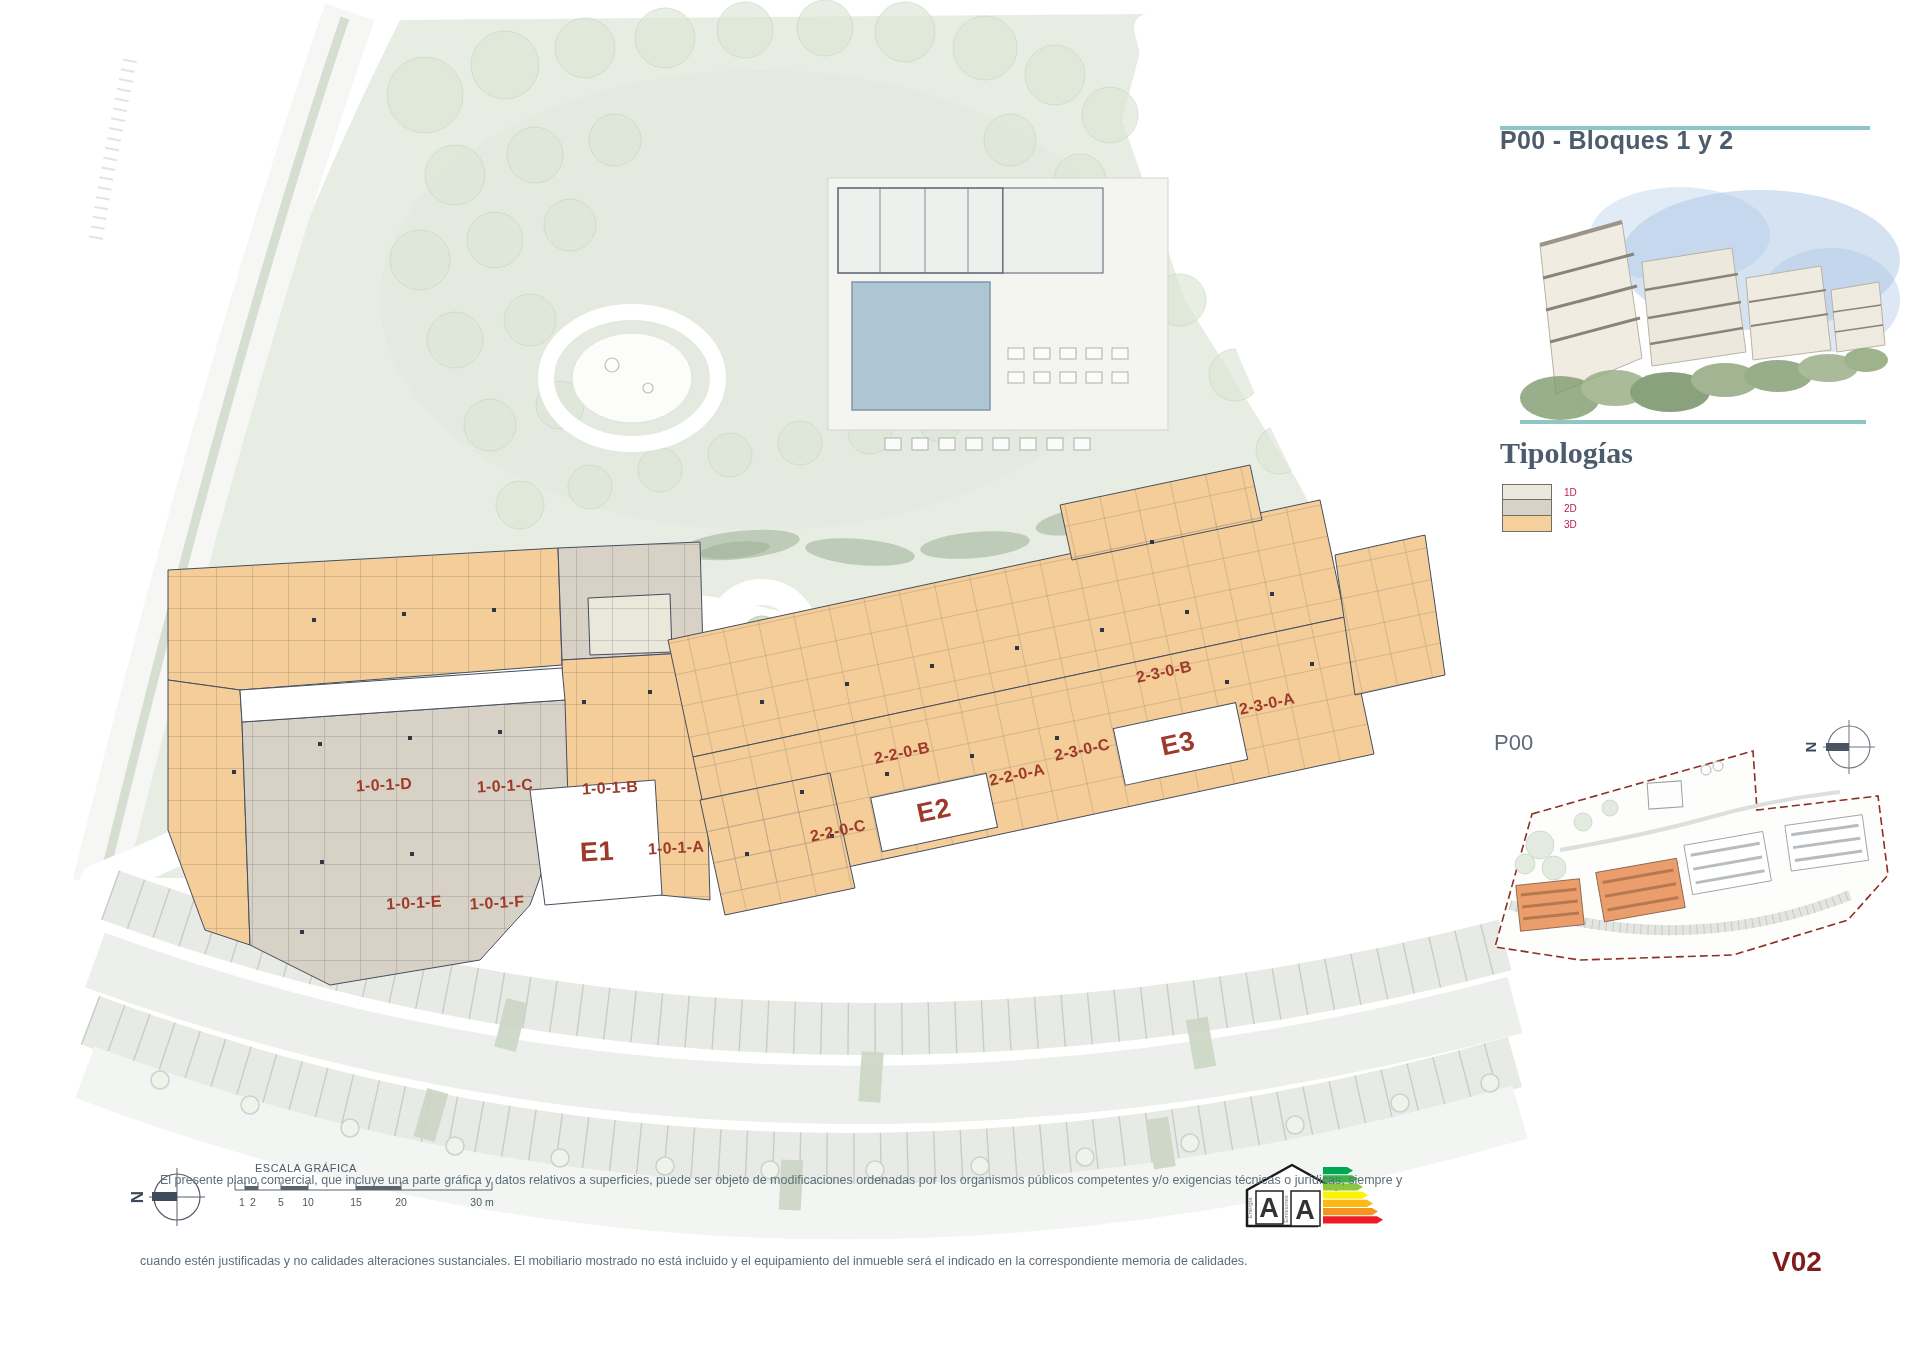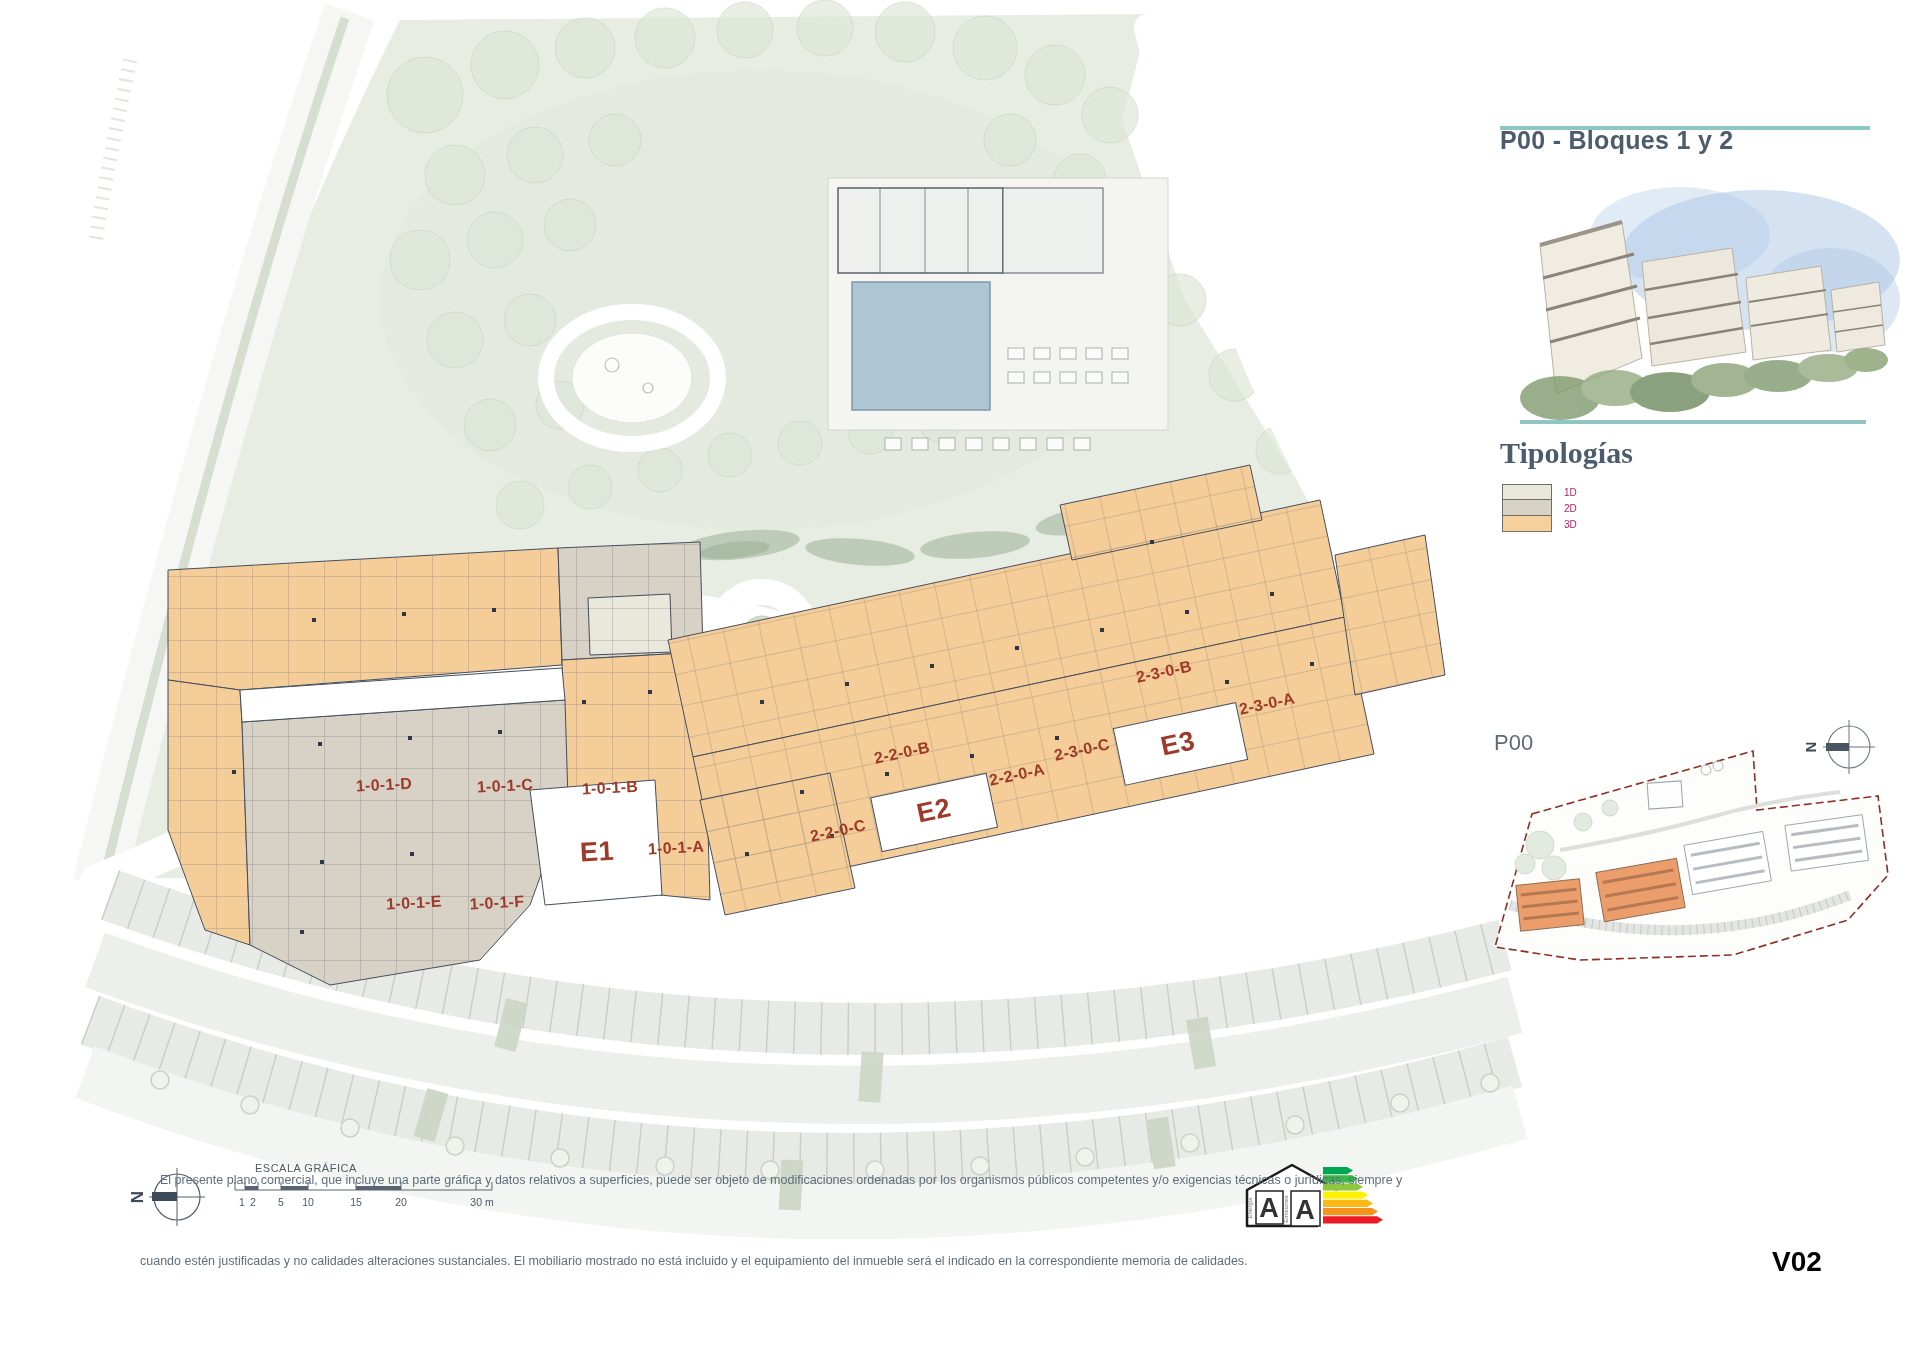--- a/index.html
+++ b/index.html
@@ -16,21 +16,21 @@
     position:absolute;left:1500px;top:436px;font-size:30px;font-weight:bold;color:#4d5c6c;font-family:Liberation Serif, serif;
   }
   .legend{position:absolute;left:1502px;top:484px;}
   .legend-row{display:flex;align-items:center;height:16px;}
   .legend-swatch{width:50px;height:16px;border:1px solid #6f6f68;box-sizing:border-box;}
   .sw-1d{background:#eae8db;}
   .sw-2d{background:#d8d1c5;border-top:none;}
   .sw-3d{background:#f5cf9c;border-top:none;}
   .legend-label{font-size:10px;color:#be185d;margin-left:12px;}
   .minimap-label{position:absolute;left:1494px;top:730px;font-size:22px;color:#5d6b78;}
-  .version-label{position:absolute;left:1772px;top:1246px;font-size:28px;font-weight:bold;color:#000000;}
+  .version-label{position:absolute;left:1772px;top:1246px;font-size:28px;font-weight:bold;color:#7f1d1d;}
   
   .plan-label,.entrance-label{
     position:absolute;color:#9d3a29;font-weight:bold;white-space:nowrap;
   }
   .plan-label{font-size:16px;letter-spacing:.3px;}
   .entrance-label{font-size:27px;letter-spacing:.5px;}
   .rotB1{transform:translate(-50%,-50%) rotate(-3deg);}
   .rotB2{transform:translate(-50%,-50%) rotate(-12deg);}
   
   .disclaimer{position:absolute;left:140px;width:1300px;font-size:12.5px;color:#5e6e7a;line-height:17px;}

